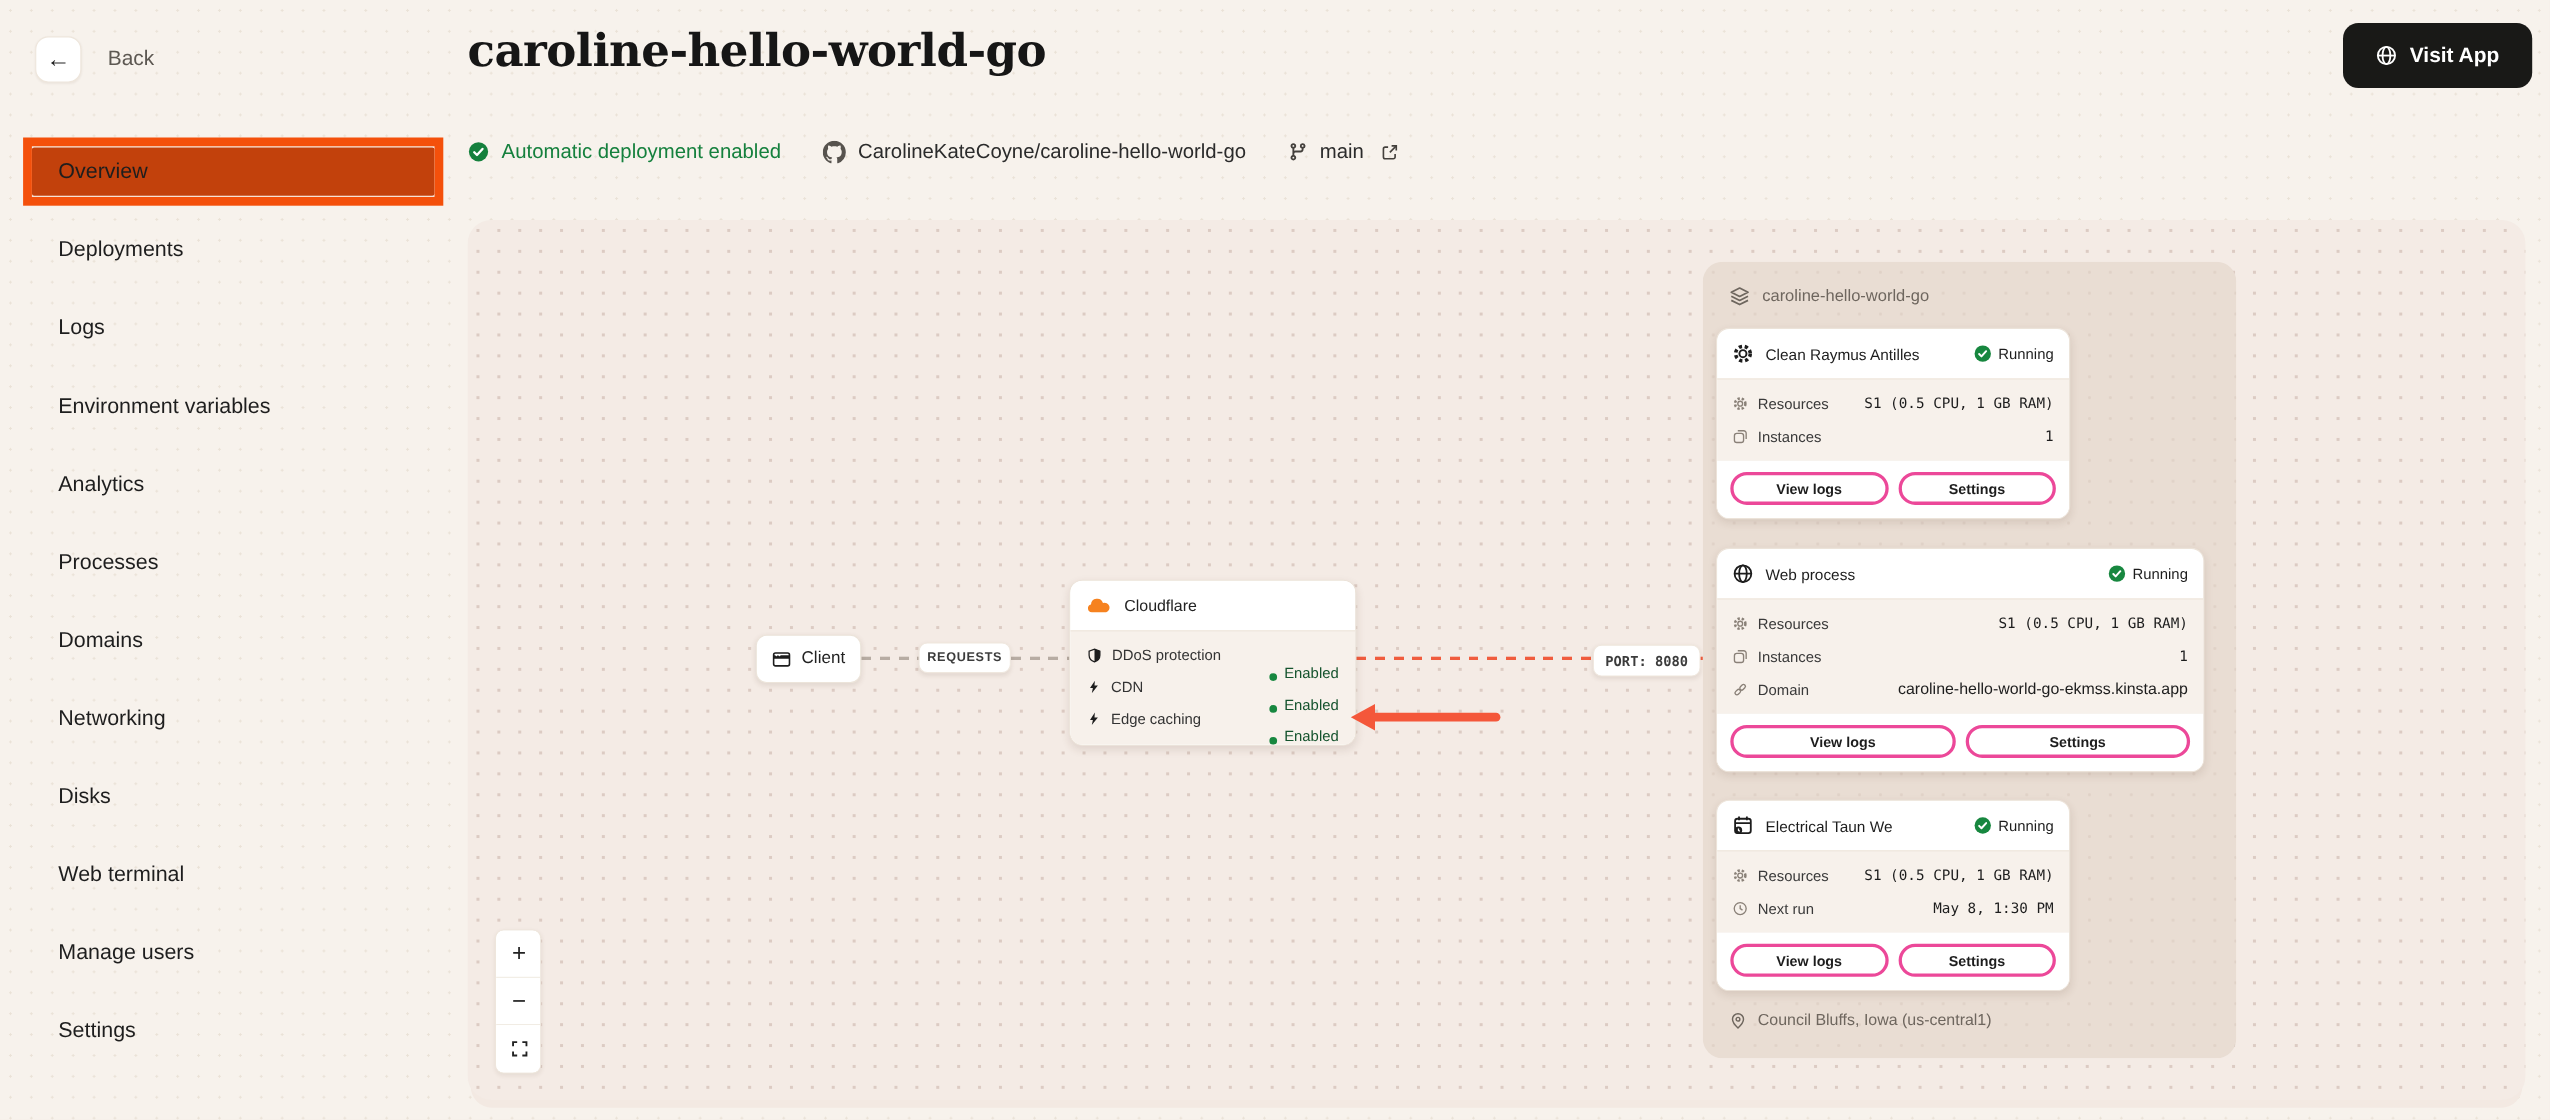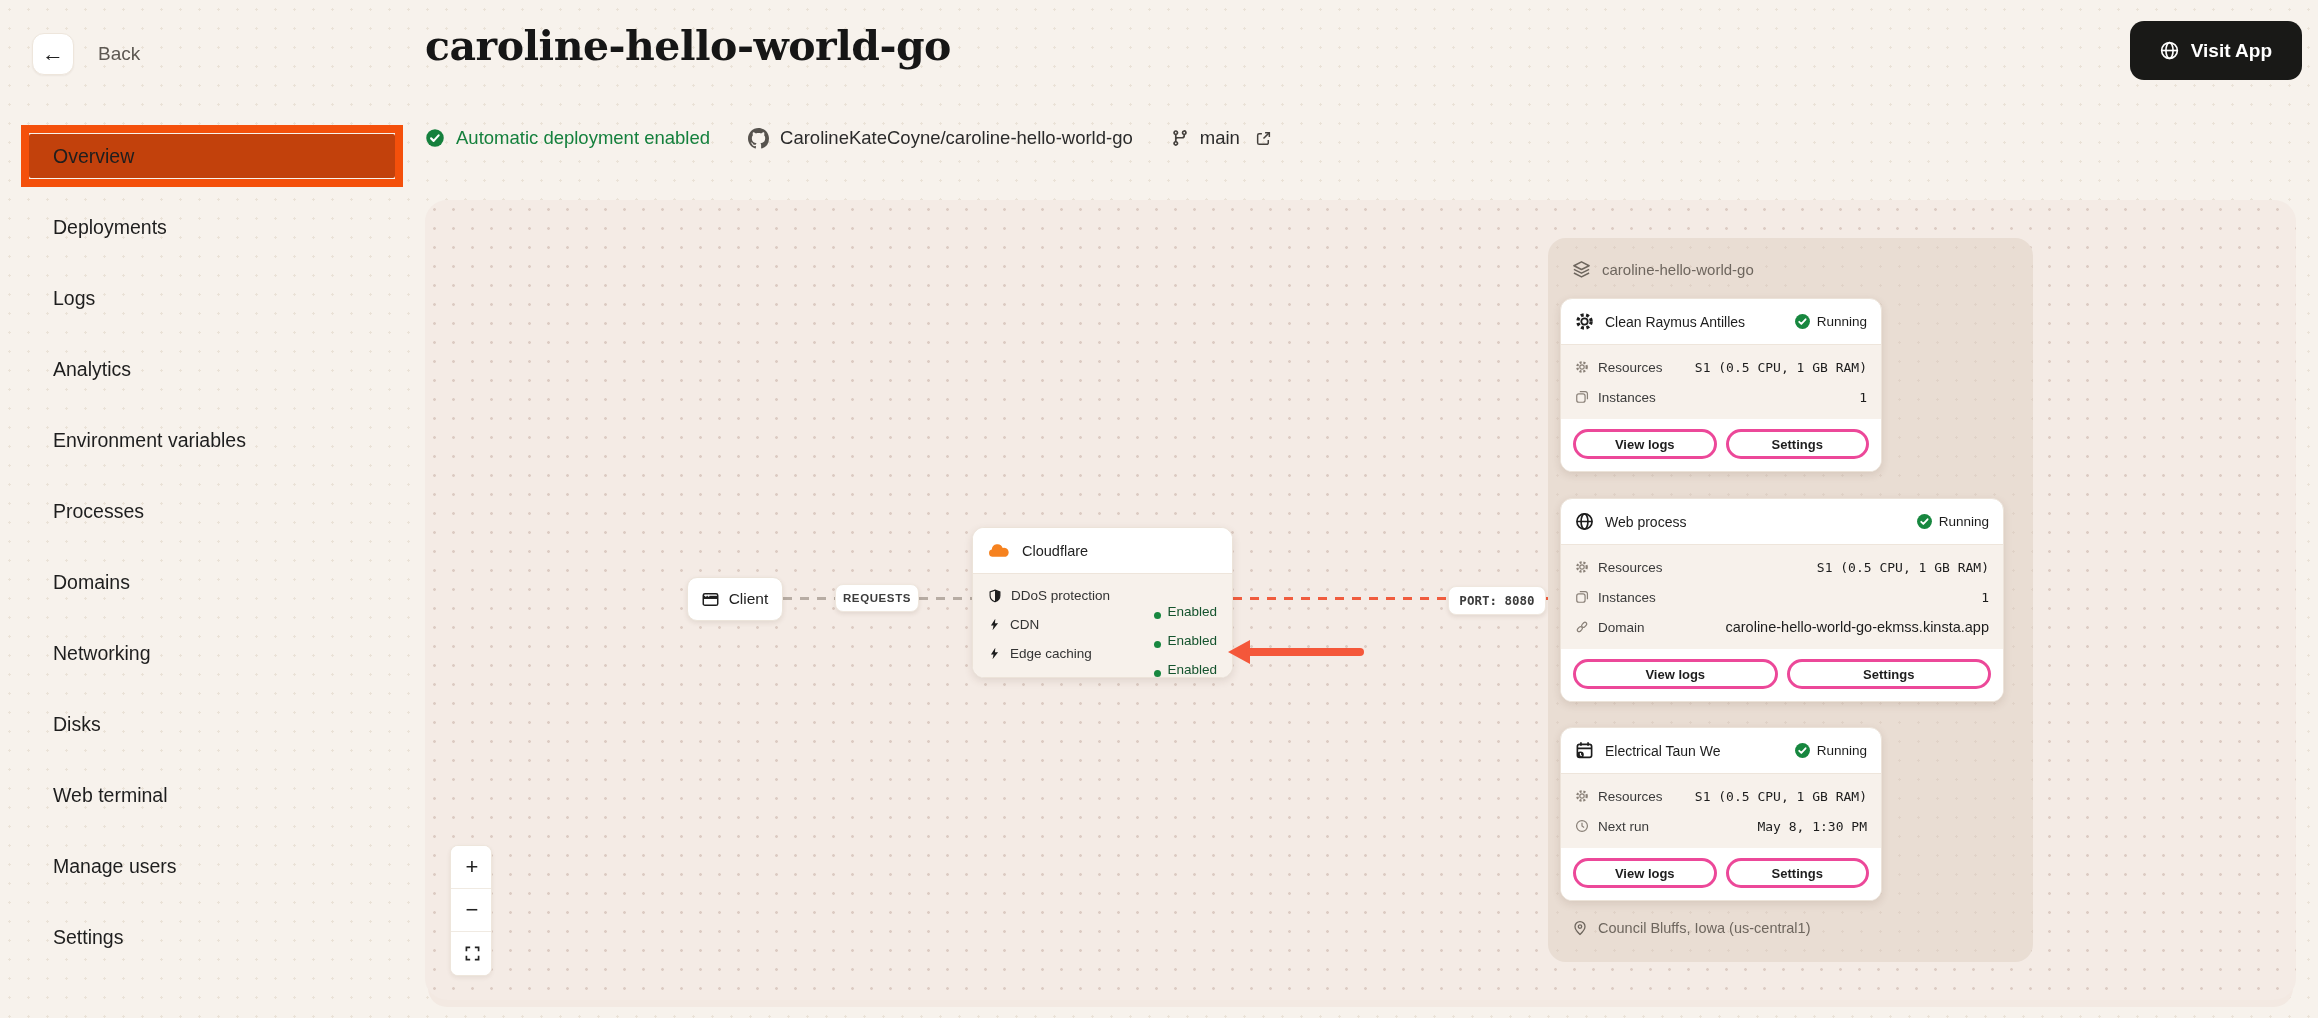--- a/index.html
+++ b/index.html
@@ -221,24 +221,24 @@
   <li class="nav-item active">
       <span>Overview</span>
     </li>
   <li class="nav-item">
       <span>Deployments</span>
     </li>
   <li class="nav-item">
       <span>Logs</span>
     </li>
   <li class="nav-item">
+      <span>Environment variables</span>
+    </li>
+  <li class="nav-item">
       <span>Analytics</span>
-    </li>
-  <li class="nav-item">
-      <span>Environment variables</span>
     </li>
   <li class="nav-item">
       <span>Processes</span>
     </li>
   <li class="nav-item">
       <span>Domains</span>
     </li>
   <li class="nav-item">
       <span>Networking</span>
     </li>

